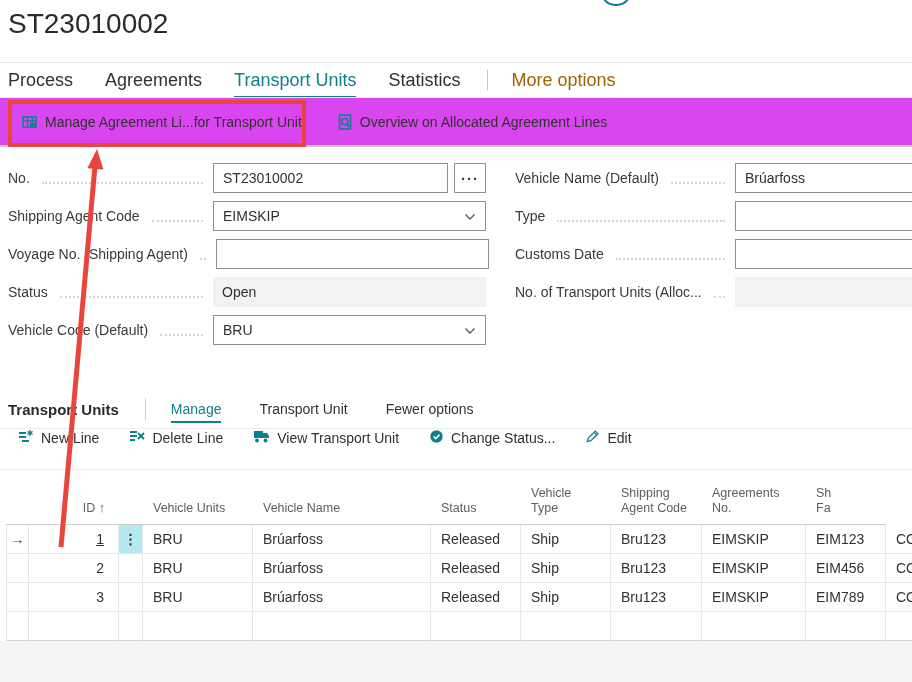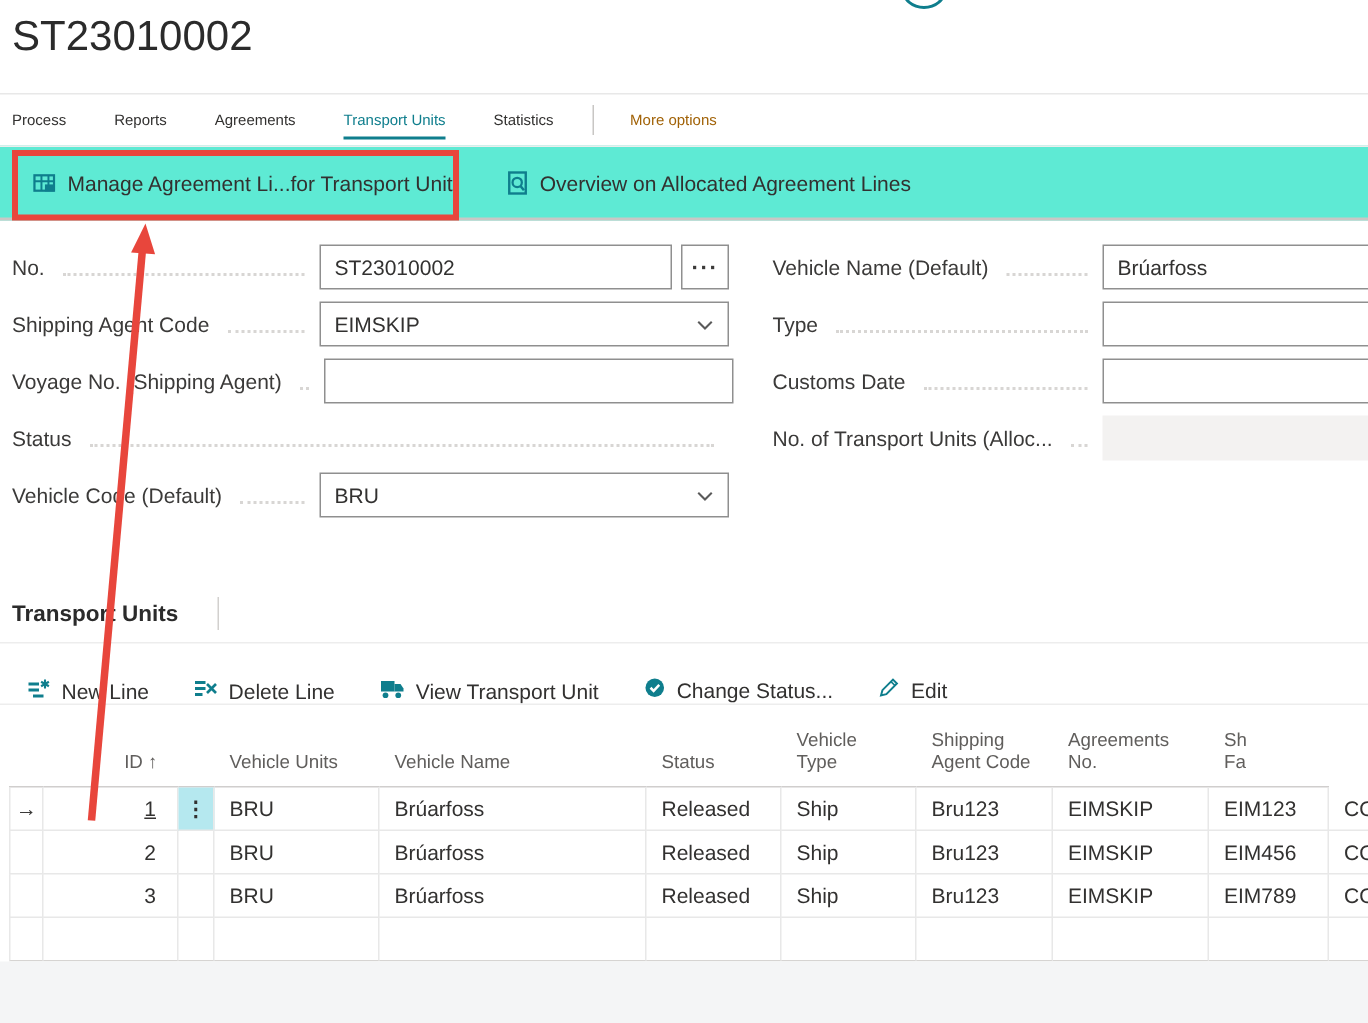--- a/index.html
+++ b/index.html
@@ -5,32 +5,32 @@
   * { margin:0; padding:0; box-sizing:border-box; }
   html,body { width:912px; height:682px; overflow:hidden; background:#fff;
     font-family:"Liberation Sans", sans-serif; color:#323130; position:relative; }
 
   .page-title { position:absolute; left:8px; top:8px; font-size:28px; font-weight:400; color:#2b2b2b; }
   .top-arc { position:absolute; left:601px; top:-20px; width:30px; height:26px;
     border:2px solid #0f7e8d; border-radius:50%; background:#fff; }
 
   
   .tabbar { position:absolute; left:0; top:62px; width:912px; height:35px;
-    border-top:1px solid #e8e8e8; display:flex; align-items:center; padding-left:8px; font-size:10px; }
+    border-top:1px solid #e8e8e8; display:flex; align-items:center; padding-left:8px; font-size:18px; }
   .tab { padding:0 16px; height:35px; display:flex; align-items:center; cursor:pointer; color:#323130; }
   .tab:first-child { padding-left:0; }
   .tab .tab-label { padding:7px 0 5px 0; border-bottom:2px solid transparent; }
   .tab.active { color:#0f7e8d; }
   .tab.active .tab-label { border-bottom:2px solid #0f7e8d; }
   .tab-sep { width:1px; height:20px; background:#c8c6c4; margin:0 10px; }
   .more-options { color:#a16207; padding:0 14px; cursor:pointer; }
 
   
   .actionbar { position:absolute; left:0; top:97px; width:912px; height:50px;
-    border-top:1px solid #ededed; border-bottom:2px solid #c9c7c5; background:#5eead4;
+    border-top:1px solid #ededed; border-bottom:2px solid #c9c7c5; background:#d946ef;
     display:flex; align-items:center; padding-left:22px; gap:36px; }
   .action-btn { display:flex; align-items:center; gap:8px; font-size:14px; cursor:pointer; white-space:nowrap; }
   .action-btn .ico { display:flex; align-items:center; }
 
   
   .red-rect { position:absolute; left:8px; top:100px; width:298px; height:47px;
     border:4px solid #e8463c; z-index:60; pointer-events:none; }
   .overlay-svg { position:absolute; left:0; top:0; width:912px; height:682px; z-index:59; pointer-events:none; }
 
   
@@ -60,21 +60,21 @@
   .part-title { font-weight:bold; font-size:15px; color:#2b2b2b; }
   .part-sep { width:1px; height:22px; background:#d2d0ce; margin:0 25px 0 26px; }
   .pmenu-item { margin-right:38px; cursor:pointer; color:#323130; }
   .pmenu-item .pm-label { padding:6px 0 4px 0; border-bottom:2px solid transparent; }
   .pmenu-item.active { color:#0f7e8d; }
   .pmenu-item.active .pm-label { border-bottom:2px solid #0f7e8d; }
 
   
   .part-toolbar { position:absolute; left:0; top:428px; width:912px; height:42px;
     border-top:1px solid #ededed; border-bottom:1px solid #ededed;
-    display:flex; align-items:flex-end; padding-left:18px; gap:30px; white-space:nowrap; overflow:hidden; }
+    display:flex; align-items:flex-start; padding-left:18px; gap:30px; white-space:nowrap; overflow:hidden; }
   .tb-btn { display:flex; align-items:center; gap:7px; font-size:14px; cursor:pointer; flex:0 0 auto; }
   .tb-btn.disabled { color:#a8a6a4; cursor:default; }
 
   
   .grid { position:absolute; left:6px; top:480px; width:906px; overflow:hidden; font-size:14px; }
   .g-row { display:grid; grid-template-columns:23px 90px 24px 110px 178px 90px 90px 91px 104px 80px 80px; }
   .g-head .g-cell { color:#605e5c; font-size:12.5px; align-items:flex-end; padding-bottom:7px;
     border-right:none; border-bottom:1px solid #d0cecd; white-space:pre-line; line-height:1.25; height:45px; }
   .g-cell { display:flex; align-items:center; padding:0 10px; height:29px;
     border-right:1px solid #e8e8e8; border-bottom:1px solid #e8e8e8; overflow:hidden; white-space:nowrap; }
@@ -92,23 +92,20 @@
 <body>
 
 <h1 class="page-title">ST23010002</h1>
 <div class="top-arc"></div>
 
 <nav class="tabbar" id="tabbar">
     <div class="tab">
       <span class="tab-label">Process</span>
     </div>
     <div class="tab">
-      <span class="tab-label">Reports</span>
-    </div>
-    <div class="tab">
       <span class="tab-label">Agreements</span>
     </div>
     <div class="tab active">
       <span class="tab-label">Transport Units</span>
     </div>
     <div class="tab">
       <span class="tab-label">Statistics</span>
     </div>
     <span class="tab-sep"></span>
     <div class="more-options">More options</div>
@@ -176,20 +173,25 @@
         <span class="fleader"></span>
         <div class="ffield">
           <div class="fbox">
             <span class="val"></span>
           </div>
         </div>
       </div>
       <div class="frow">
         <span class="flabel">Status</span>
         <span class="fleader"></span>
+        <div class="ffield">
+          <div class="fbox readonly">
+            <span class="val">Open</span>
+          </div>
+        </div>
       </div>
       <div class="frow">
         <span class="flabel">Vehicle Code (Default)</span>
         <span class="fleader"></span>
         <div class="ffield">
           <div class="fbox">
             <span class="val">BRU</span>
             <span class="ico"><svg width="12" height="8" viewBox="0 0 12 8">
                 <path d="M1.5 1.5 L6 6 L10.5 1.5" fill="none" stroke="#5a5a5a" stroke-width="1.4"></path>
               </svg></span>
@@ -233,20 +235,25 @@
             <span class="val"></span>
           </div>
         </div>
       </div>
     </div>
 </section>
 
 <div class="part-header">
   <span class="part-title">Transport Units</span>
   <span class="part-sep"></span>
+  <span id="part-menu" style="display:flex;align-items:center;">
+      <span class="pmenu-item active"><span class="pm-label">Manage</span></span>
+      <span class="pmenu-item"><span class="pm-label">Transport Unit</span></span>
+      <span class="pmenu-item"><span class="pm-label">Fewer options</span></span>
+    </span>
 </div>
 
 <div class="part-toolbar" id="part-toolbar">
     <div class="tb-btn">
       <span class="ico"><svg width="16" height="14" viewBox="0 0 16 14">
           <g stroke="#0f7e8d" stroke-width="2">
             <line x1="1" y1="4" x2="8" y2="4"></line>
             <line x1="1" y1="8" x2="8" y2="8"></line>
             <line x1="4" y1="12" x2="11" y2="12"></line>
           </g>

